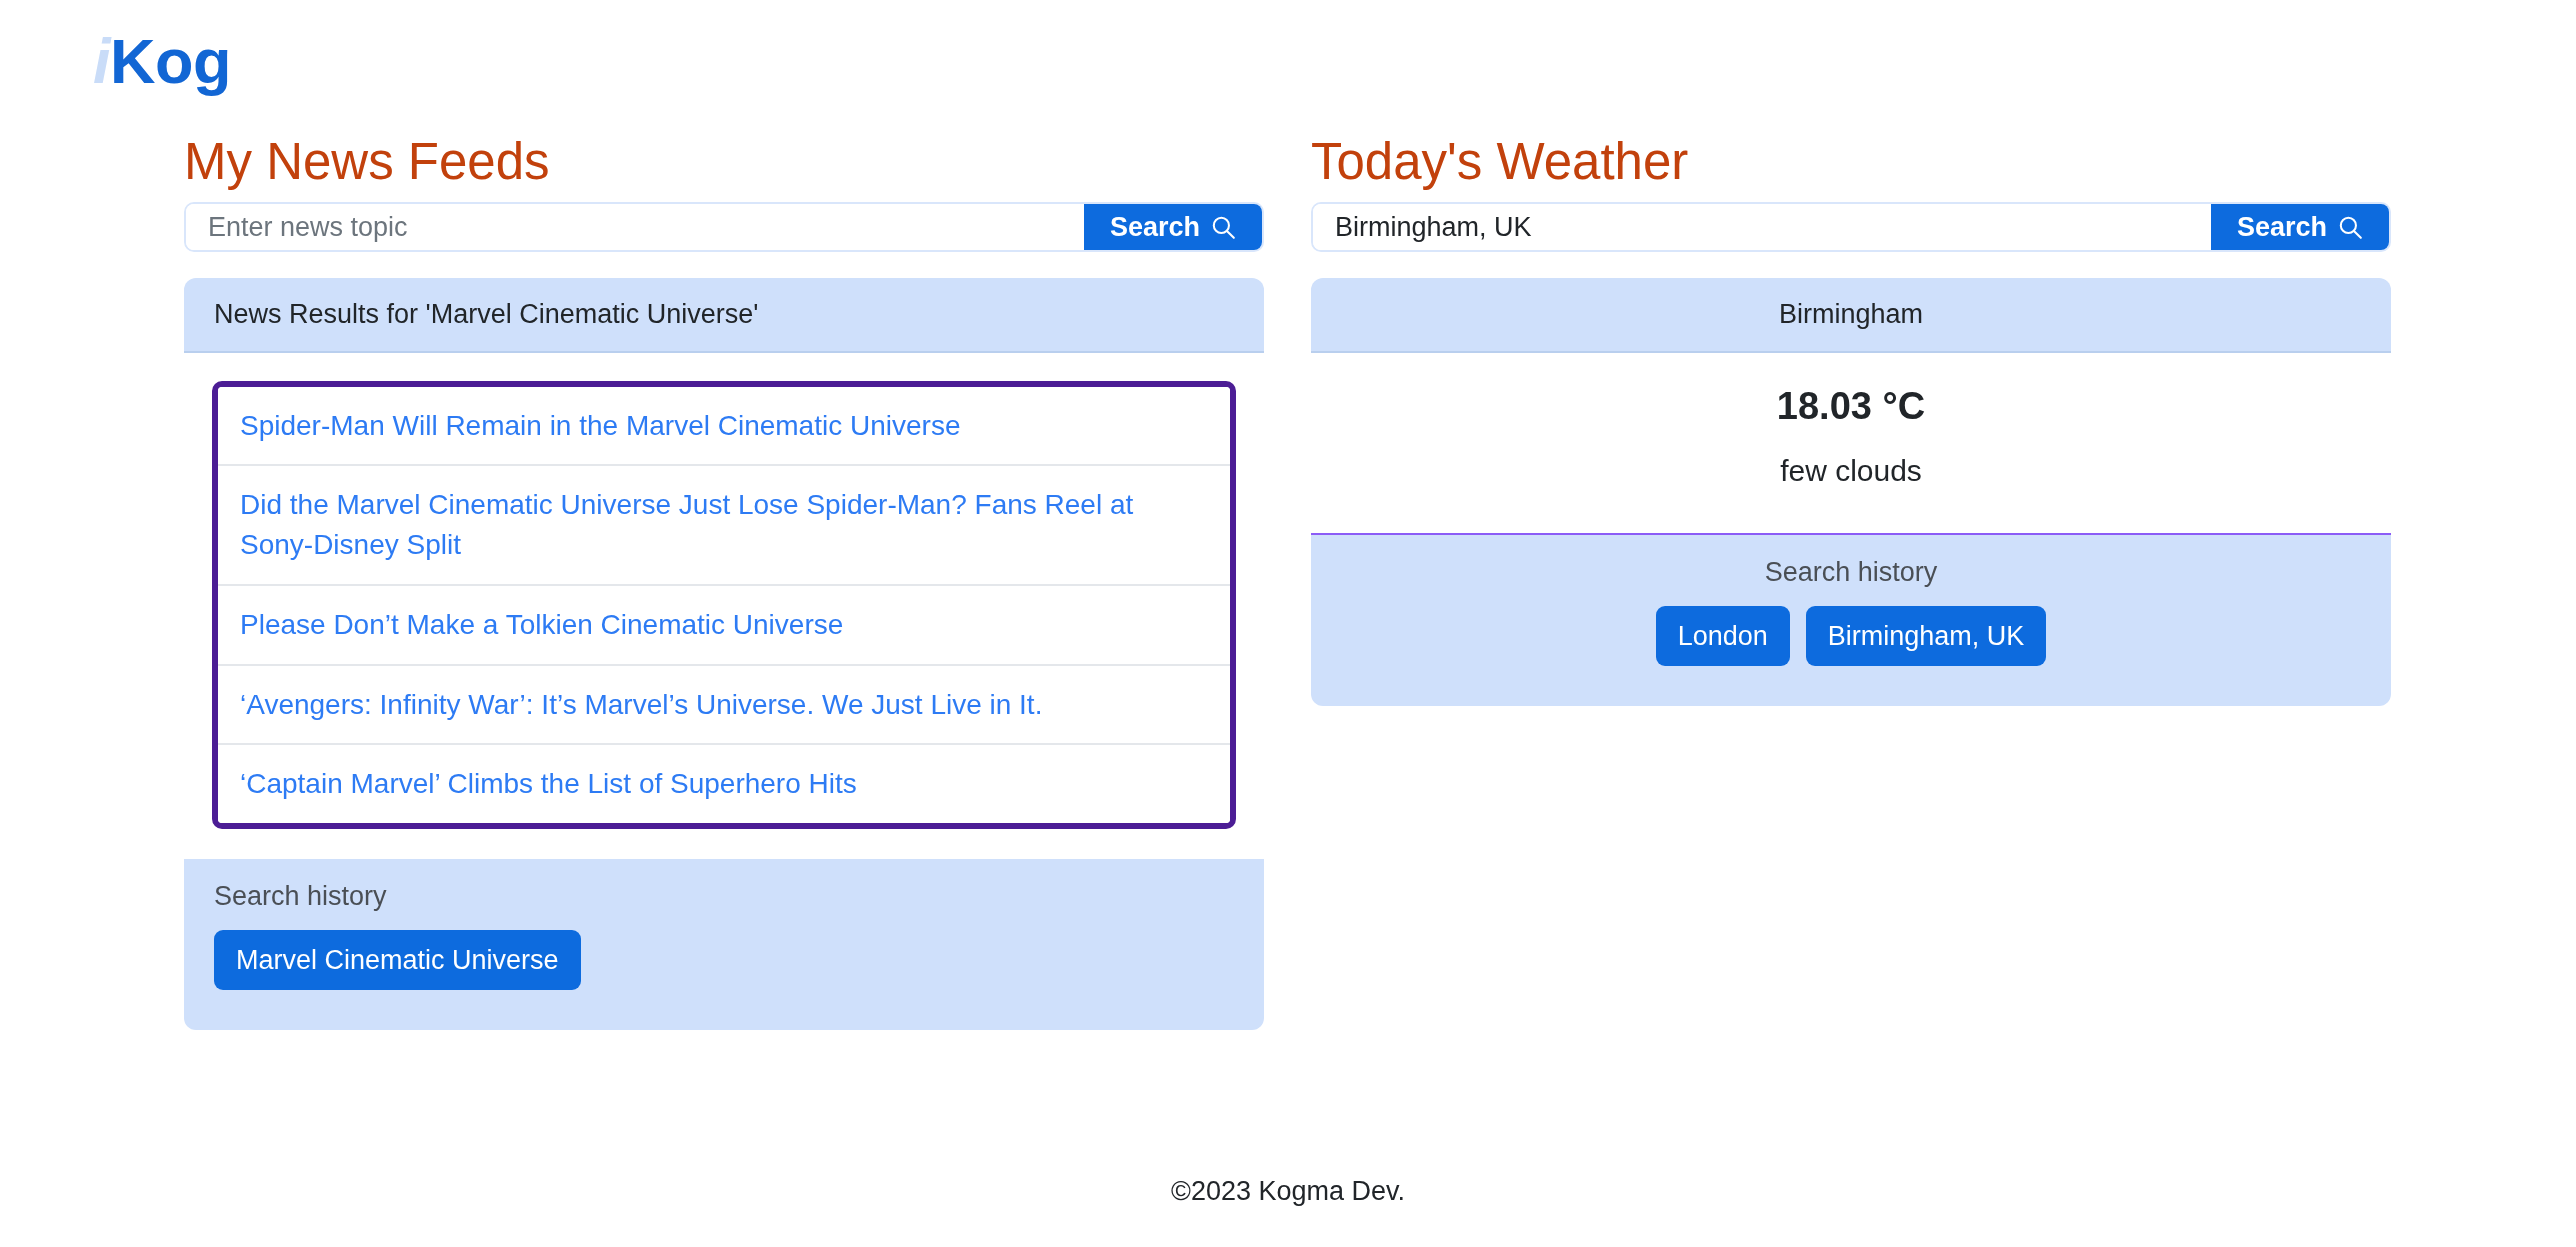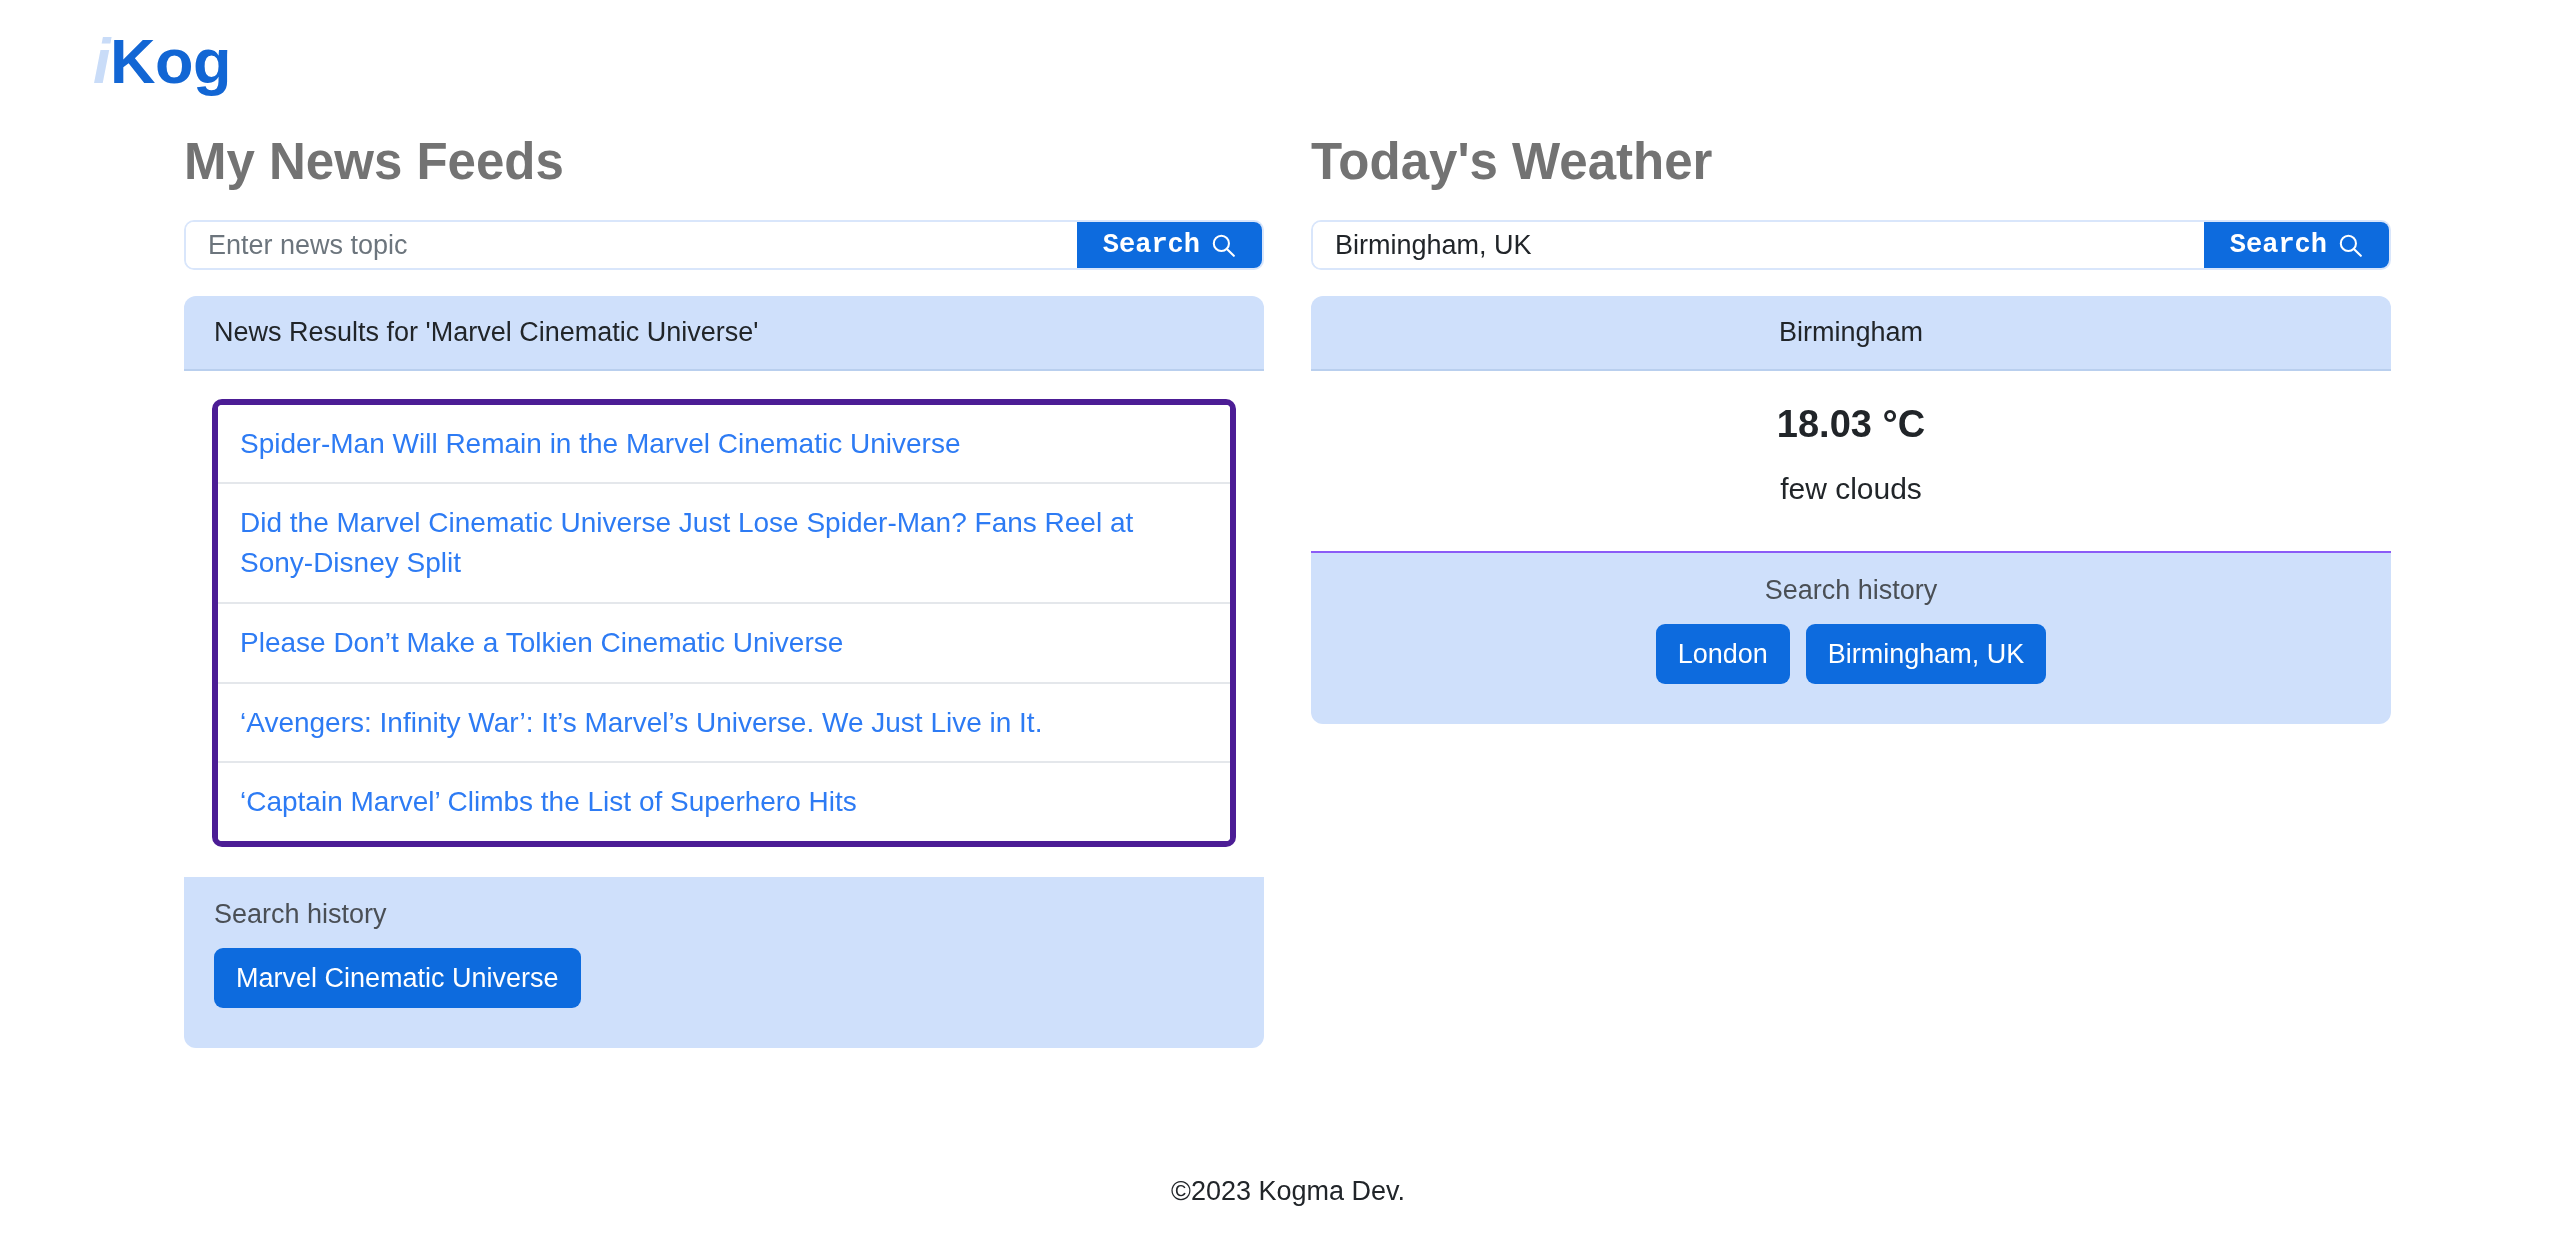--- a/index.html
+++ b/index.html
@@ -53,23 +53,23 @@
     padding: 0 184px;
   }
   .col {
     width: 1080px;
     flex: 0 0 1080px;
   }
 
   .section-title {
     font-size: 51px;
     line-height: 1.1;
-    font-weight: 700;
-    color: #737373;
-    margin: 0 0 30px 0;
+    font-weight: 400;
+    color: #c2410c;
+    margin: 0 0 12px 0;
     white-space: nowrap;
   }
 
   
   .searchbar {
     display: flex;
     width: 100%;
     height: 50px;
     border-radius: 10px;
     overflow: hidden;
@@ -89,21 +89,21 @@
   }
   .search-input::placeholder {
     color: #6c757d;
     opacity: 1;
   }
   .search-btn {
     flex: 0 0 auto;
     border: none;
     background: #0d6bde;
     color: #ffffff;
-    font-family: Liberation Mono, monospace;
+    font-family: Liberation Sans, sans-serif;
     font-size: 27px;
     font-weight: 700;
     padding: 0 26px;
     display: flex;
     align-items: center;
     gap: 10px;
     cursor: pointer;
     white-space: nowrap;
   }
   .search-btn .mg {

